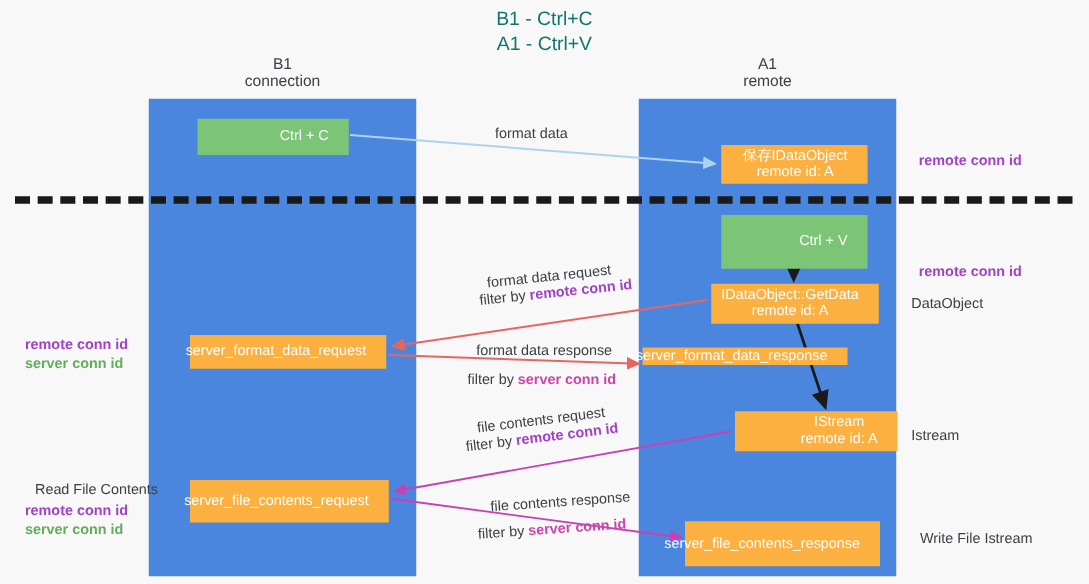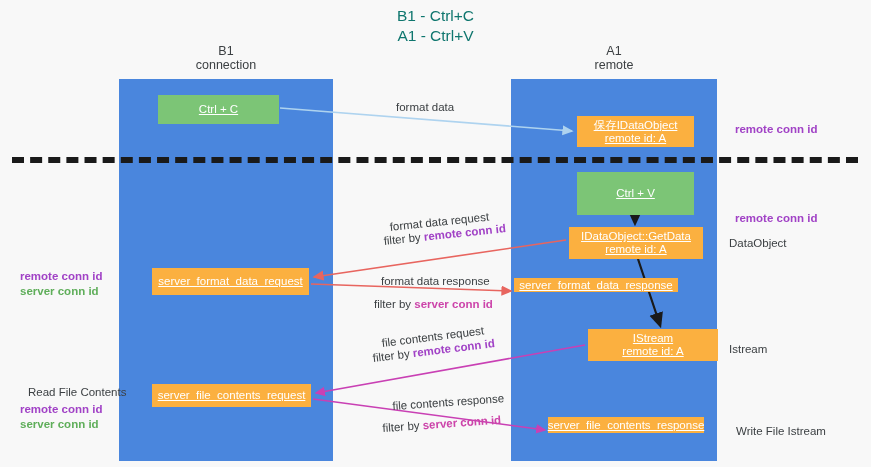--- a/index.html
+++ b/index.html
@@ -27,36 +27,36 @@
   
   #title{position:absolute;left:0;top:6px;width:871px;text-align:center;
          font-size:15.5px;line-height:20px;color:#0f766e;}
   #title span{display:block;}
 
   
   #divider{position:absolute;left:12px;top:157px;width:846px;height:0;
            border-top:6px dashed #1a1a1a;}
 
   
-  .node{position:absolute;display:flex;align-items:center;justify-content:center;
+  .node{position:absolute;display:flex;align-items:center;justify-content:flex-end;
         text-align:center;color:#ffffff;font-size:11.5px;line-height:13px;
-        box-sizing:border-box;padding:2px 0;text-decoration:underline;}
+        box-sizing:border-box;padding:2px 16px;}
   .node.green{background:#7cc576;}
   .node.orange{background:#fbb040;}
   .node .sub{display:block;}
 
   #n-ctrlc{left:158px;top:95px;width:121px;height:29px;}
   #n-save{left:577px;top:116px;width:117px;height:31px;}
   #n-ctrlv{left:577px;top:172px;width:117px;height:43px;}
   #n-getdata{left:569px;top:227px;width:134px;height:32px;}
   #n-sfdreq{left:152px;top:268px;width:157px;height:27px;}
   #n-sfdresp{left:514px;top:278px;width:164px;height:14px;}
   #n-istream{left:588px;top:329px;width:130px;height:32px;}
-  #n-sfcreq{left:152px;top:384px;width:159px;height:23px;}
-  #n-sfcresp{left:548px;top:417px;width:156px;height:16px;}
+  #n-sfcreq{left:152px;top:384px;width:159px;height:34px;}
+  #n-sfcresp{left:548px;top:417px;width:156px;height:36px;}
 
   
   .side{position:absolute;font-size:11.5px;line-height:15px;}
   .side.bold{font-weight:bold;}
   .c-purple{color:#a142c6;}
   .c-magenta{color:#cc44aa;}
   .c-green{color:#5fae5a;}
   .c-dark{color:#3c4043;}
 
   #lbl-rc-1{left:735px;top:122px;}

